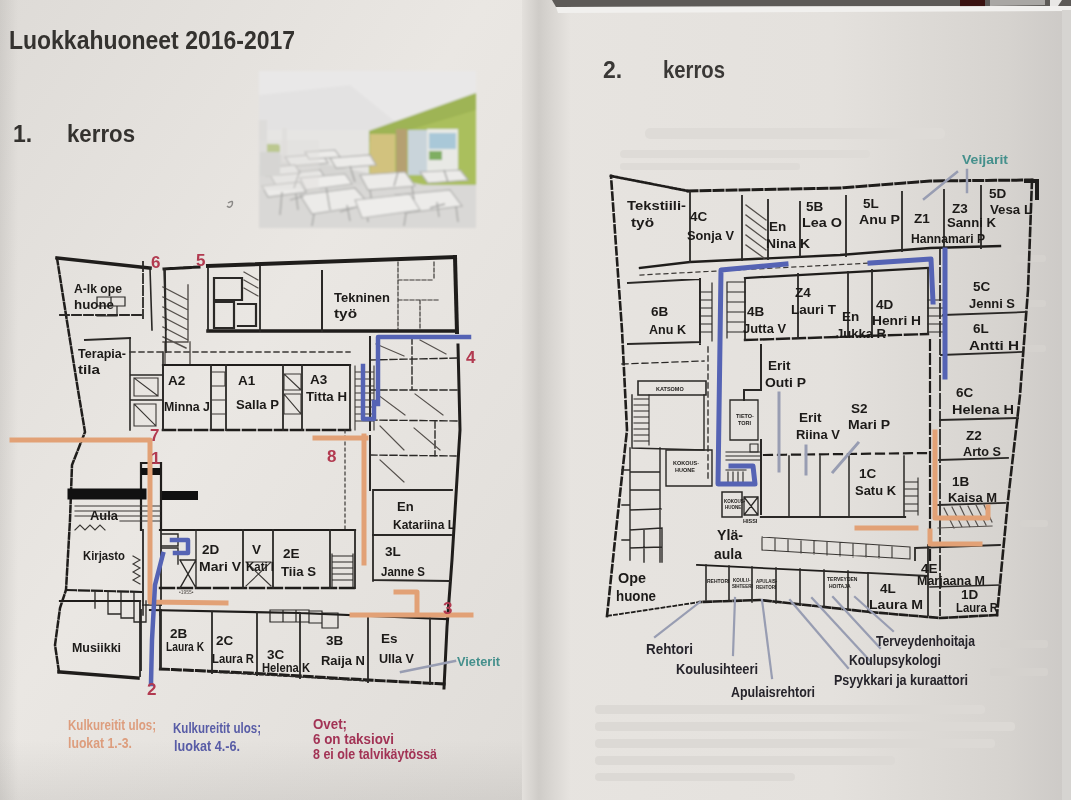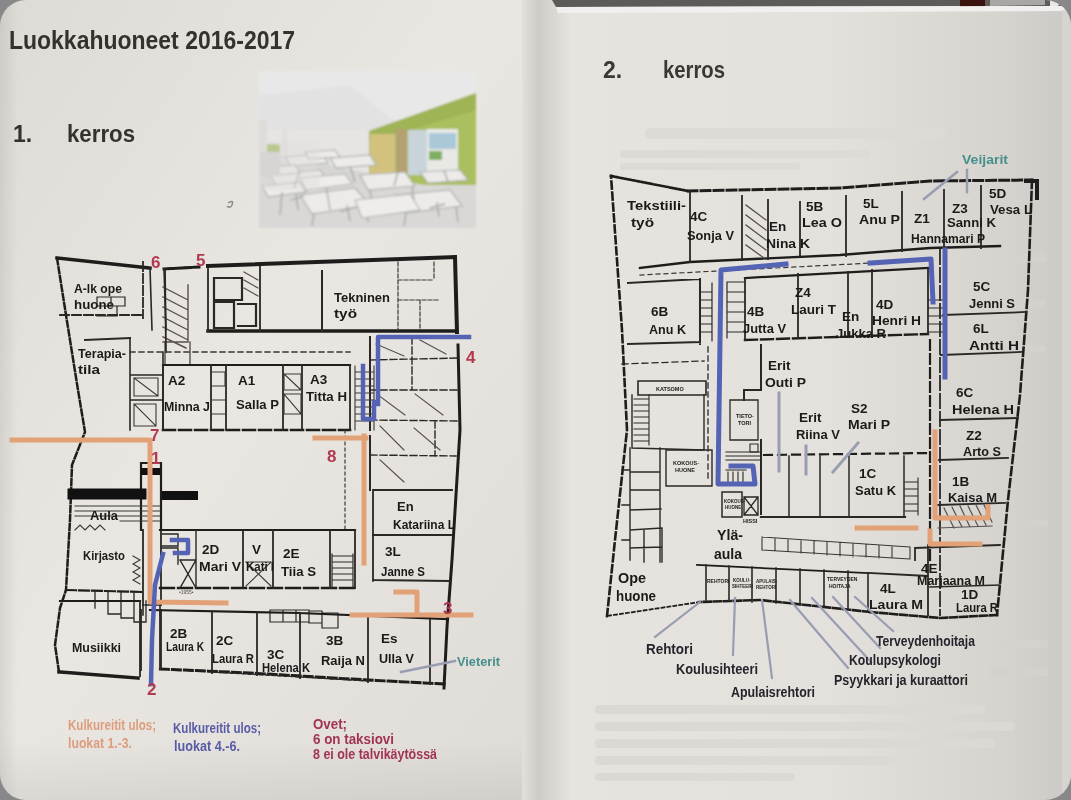--- a/index.html
+++ b/index.html
@@ -1,16 +1,16 @@
 <!DOCTYPE html>
 <html><head>
 <meta charset="utf-8">
 <style>
 html,body{margin:0;padding:0;background:#888;}
-#page{width:1071px;height:800px;position:relative;overflow:hidden;font-family:"Liberation Sans",sans-serif;border-radius:26px;}
+#page{width:1071px;height:800px;position:relative;overflow:hidden;font-family:"Liberation Sans",sans-serif;}
 text{font-family:"Liberation Sans",sans-serif;}
 </style>
 </head>
 <body>
 <div id="page">
 <svg width="1071" height="800" viewBox="0 0 1071 800">
 <defs>
 <linearGradient id="paperL" x1="0" y1="0" x2="1" y2="1">
 <stop offset="0" stop-color="#dedbd7"></stop>
 <stop offset="0.45" stop-color="#eae7e3"></stop>

